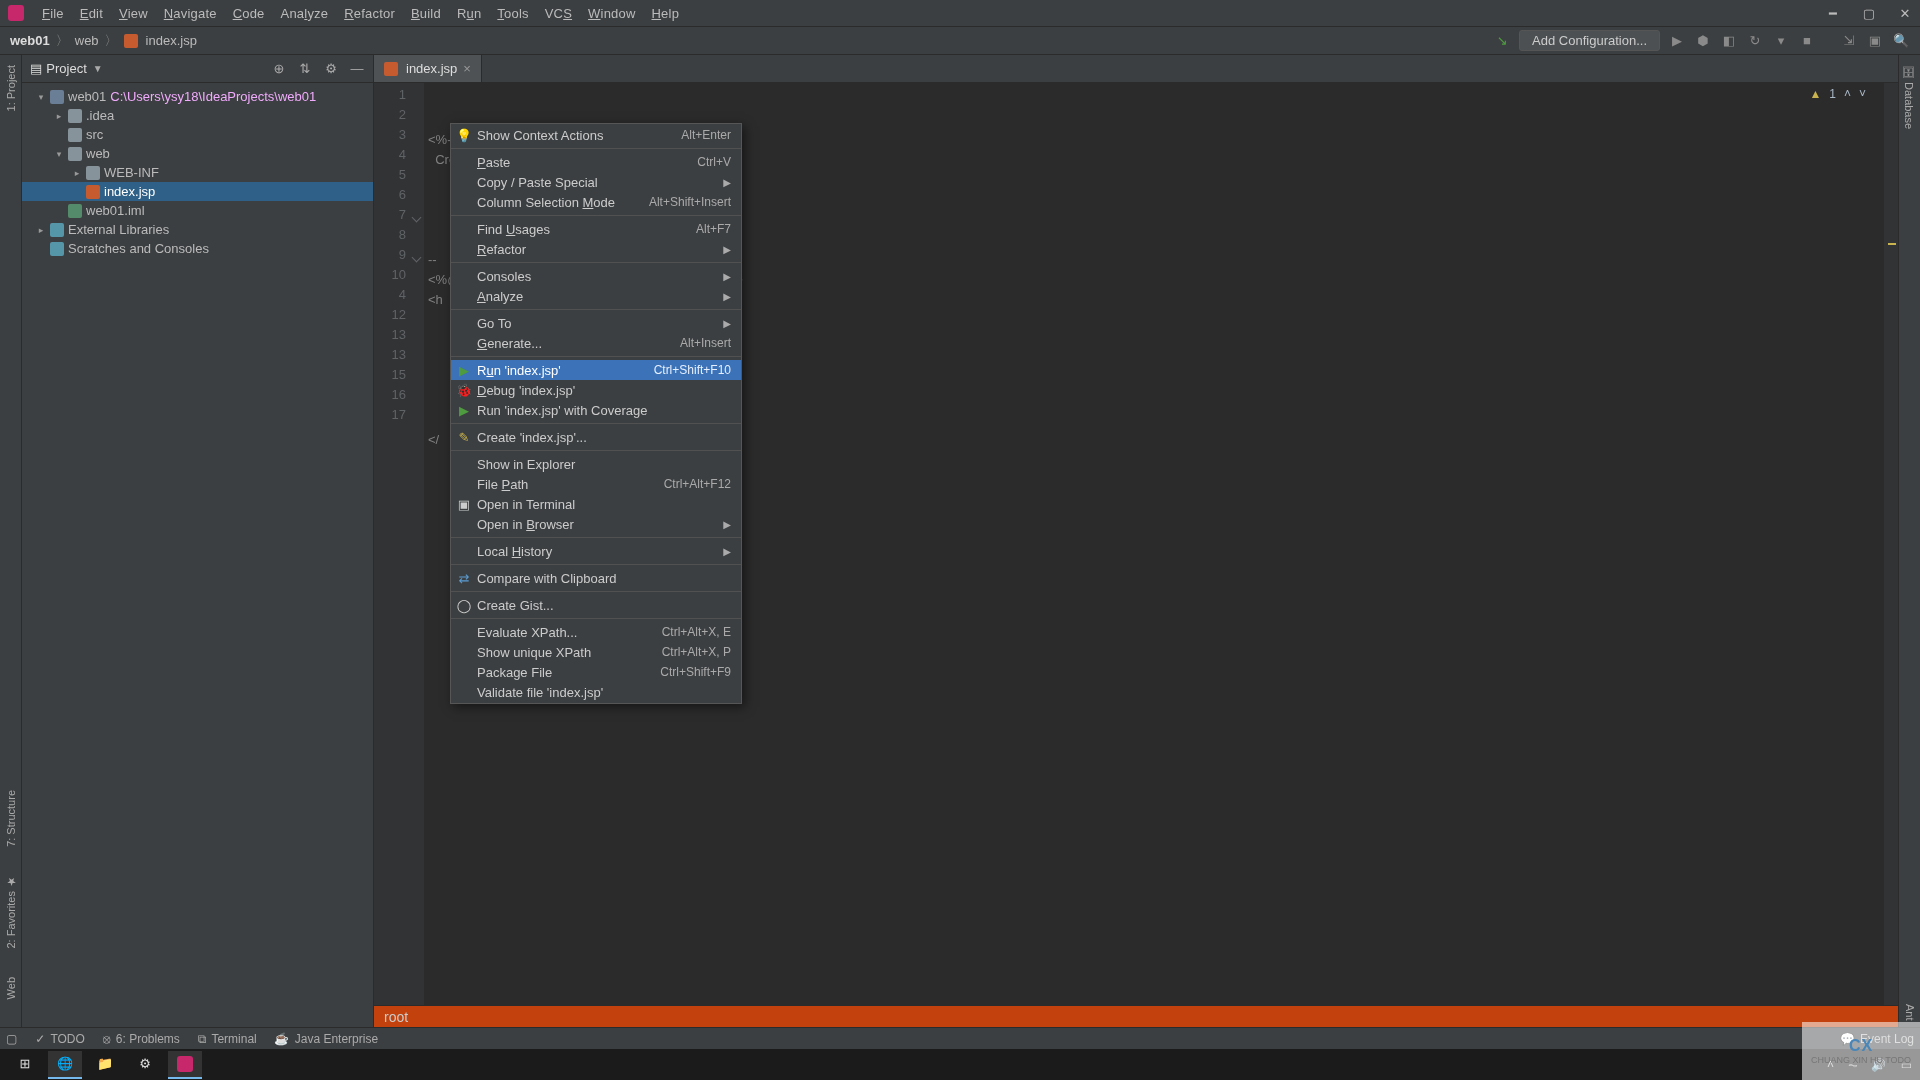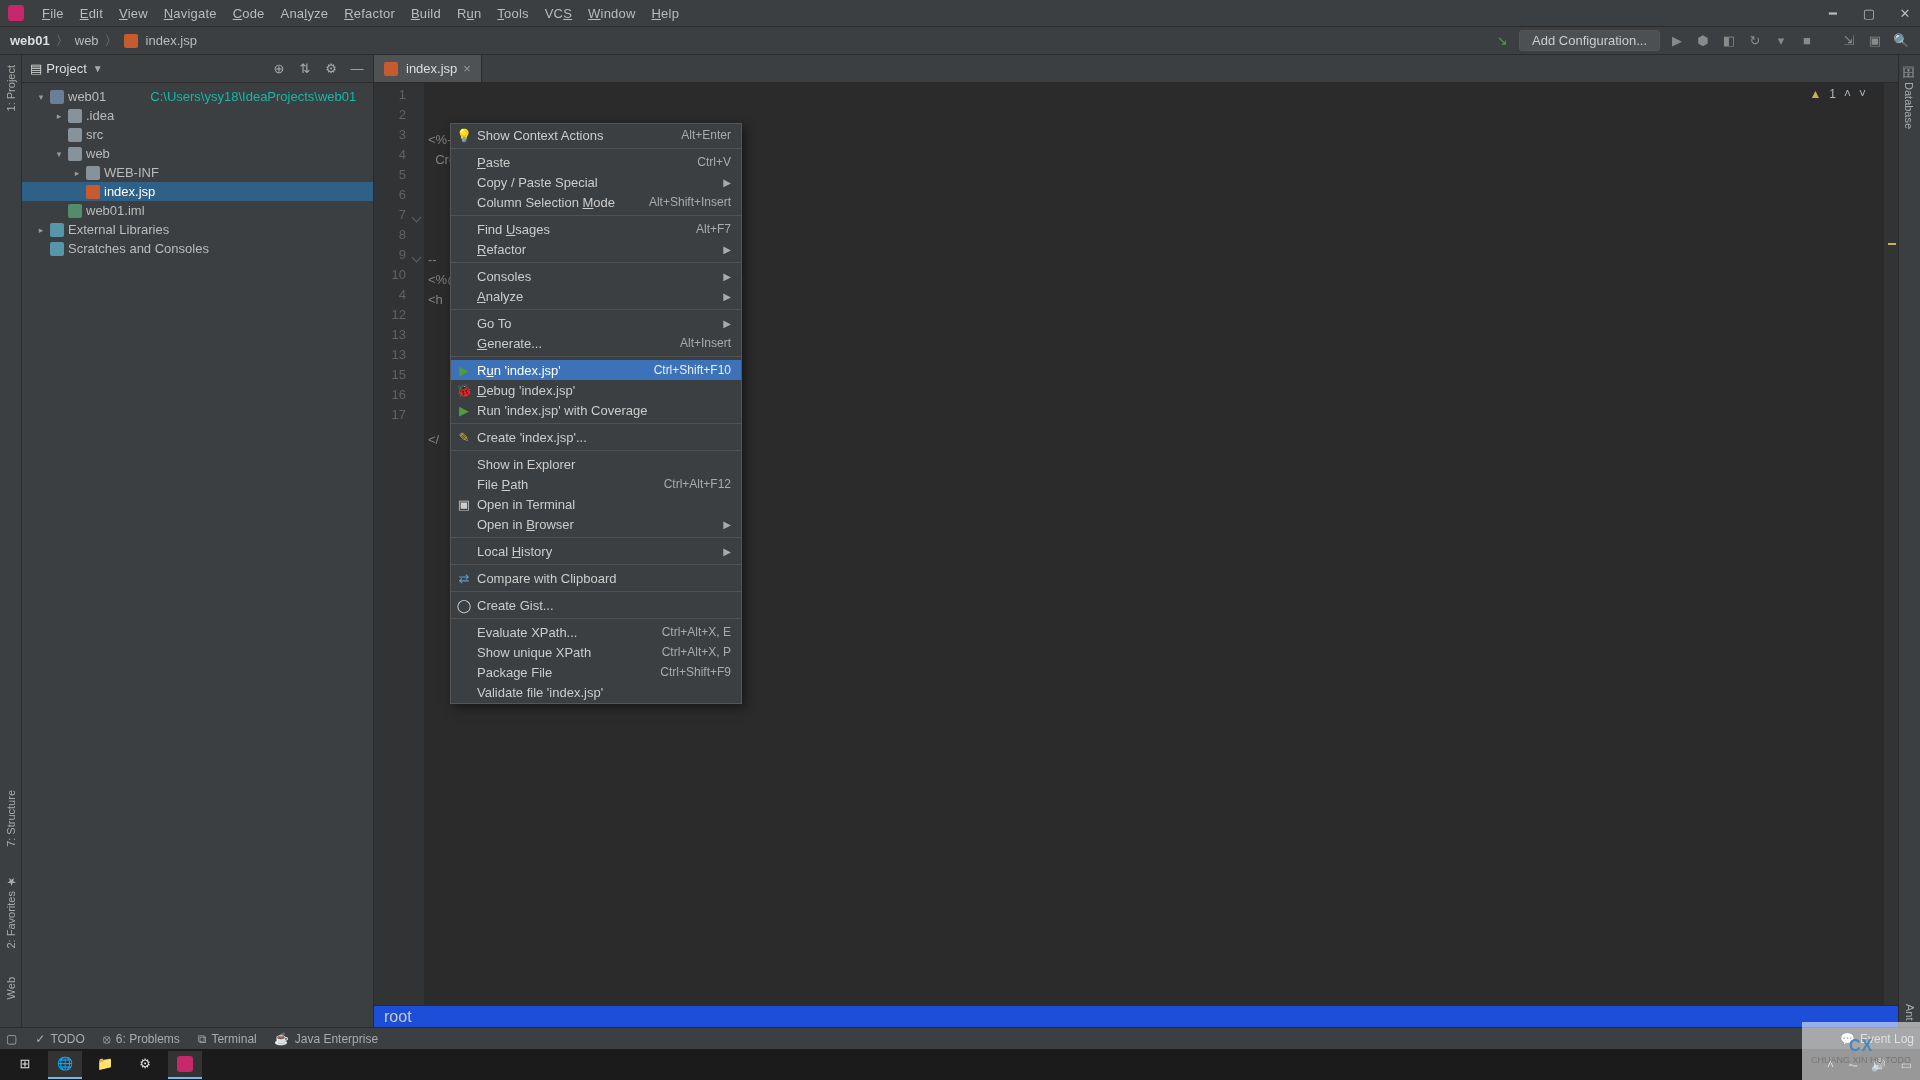--- a/index.html
+++ b/index.html
@@ -46,42 +46,42 @@
 .tree-row { height: 19px; display: flex; align-items: center; padding-left: 8px; gap: 4px; white-space: nowrap; }
 .tree-row.selected { background: #2f6087; color: #fff; }
 .tree-chev { width: 10px; text-align: center; color: #999; font-size: 9px; }
 .tree-icon { width: 14px; height: 14px; border-radius: 2px; flex-shrink: 0; }
 .ico-root { background: #6a7f96; }
 .ico-folder { background: #87939a; }
 .ico-jsp { background: #c75b30; }
 .ico-iml { background: #548b6a; }
 .ico-lib { background: #5696a9; }
 .ico-scratch { background: #5696a9; }
-.tree-path { color: #14b8a6; margin-left: 40px; }
+.tree-path { color: #f0abfc; }
 
 
 .editor-wrap { flex: 1; display: flex; flex-direction: column; min-width: 0; }
 .tabs-row { height: 28px; background: #3c3f41; border-bottom: 1px solid #2b2b2b; display: flex; align-items: stretch; }
 .ed-tab { display: flex; align-items: center; gap: 6px; padding: 0 10px; background: #4e5254; border-right: 1px solid #2b2b2b; color: #ddd; }
 .tab-close { color: #999; }
 .editor-body { flex: 1; display: flex; min-height: 0; position: relative; }
 .gutter { width: 50px; background: #313335; color: #606366; text-align: right; padding-top: 4px; font-family: Consolas, monospace; font-size: 13px; }
 .gutter div { height: 20px; padding-right: 18px; position: relative; }
 .fold-mark::after { content: ""; position: absolute; right: 4px; top: 7px; width: 6px; height: 6px; border-right: 1px solid #606366; border-bottom: 1px solid #606366; transform: rotate(45deg); }
 .code { flex: 1; background: #2b2b2b; font-family: Consolas, monospace; font-size: 13px; color: #a9b7c6; padding-top: 4px; padding-left: 4px; white-space: pre; position: relative; }
 .code-line { height: 20px; }
 .c-gray { color: #808080; }
 .c-kw { color: #cc7832; }
 .c-str { color: #6a8759; }
 .markbar { width: 14px; background: #313335; position: relative; }
 .mark-dot { position: absolute; right: 2px; top: 160px; width: 8px; height: 2px; background: #c9b34e; }
 .inspect { position: absolute; right: 18px; top: 4px; display: flex; align-items: center; gap: 8px; font-size: 12px; }
 .warn-tri { color: #c9b34e; }
 
-.breadcrumb-bar { height: 22px; background: #1d4ed8; border-top: 1px solid #2b2b2b; display: flex; align-items: center; padding: 0 10px; font-size: 16px; color: #ccc; }
+.breadcrumb-bar { height: 22px; background: #c2410c; border-top: 1px solid #2b2b2b; display: flex; align-items: center; padding: 0 10px; font-size: 14px; color: #ccc; }
 
 
 .ctx-menu { position: absolute; left: 450px; top: 123px; width: 292px; background: #3c3f41; border: 1px solid #565656; box-shadow: 3px 3px 10px rgba(0,0,0,.5); z-index: 100; font-size: 13px; padding:1px 0;}
 .ctx-row { height: 20px; display: flex; align-items: center; padding: 0 10px 0 26px; gap: 6px; position: relative; color: #ccc; }
 .ctx-row.sel { background: #3b72b8; color: #fff; }
 .ctx-shortcut { margin-left: auto; color: #aaa; font-size: 12px; }
 .ctx-row.sel .ctx-shortcut { color: #e6efff; }
 .ctx-sep { height: 1px; background: #515151; margin: 3px 0; }
 .ctx-sub { margin-left: auto; font-size: 10px; color: #aaa; }
 .ctx-icon { position: absolute; left: 6px; width: 14px; height: 14px; display: flex; align-items: center; justify-content: center; }

